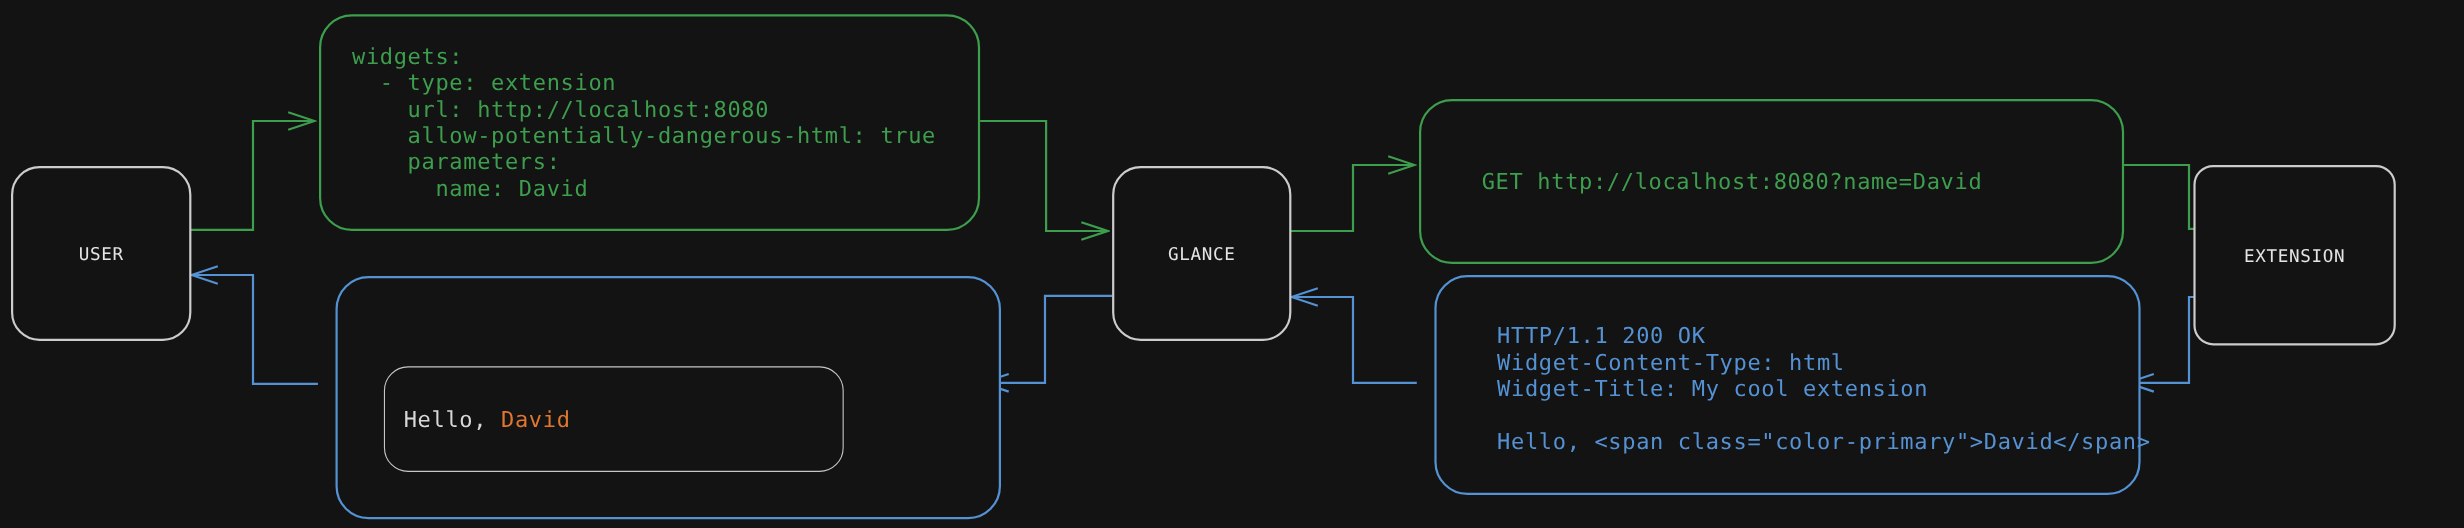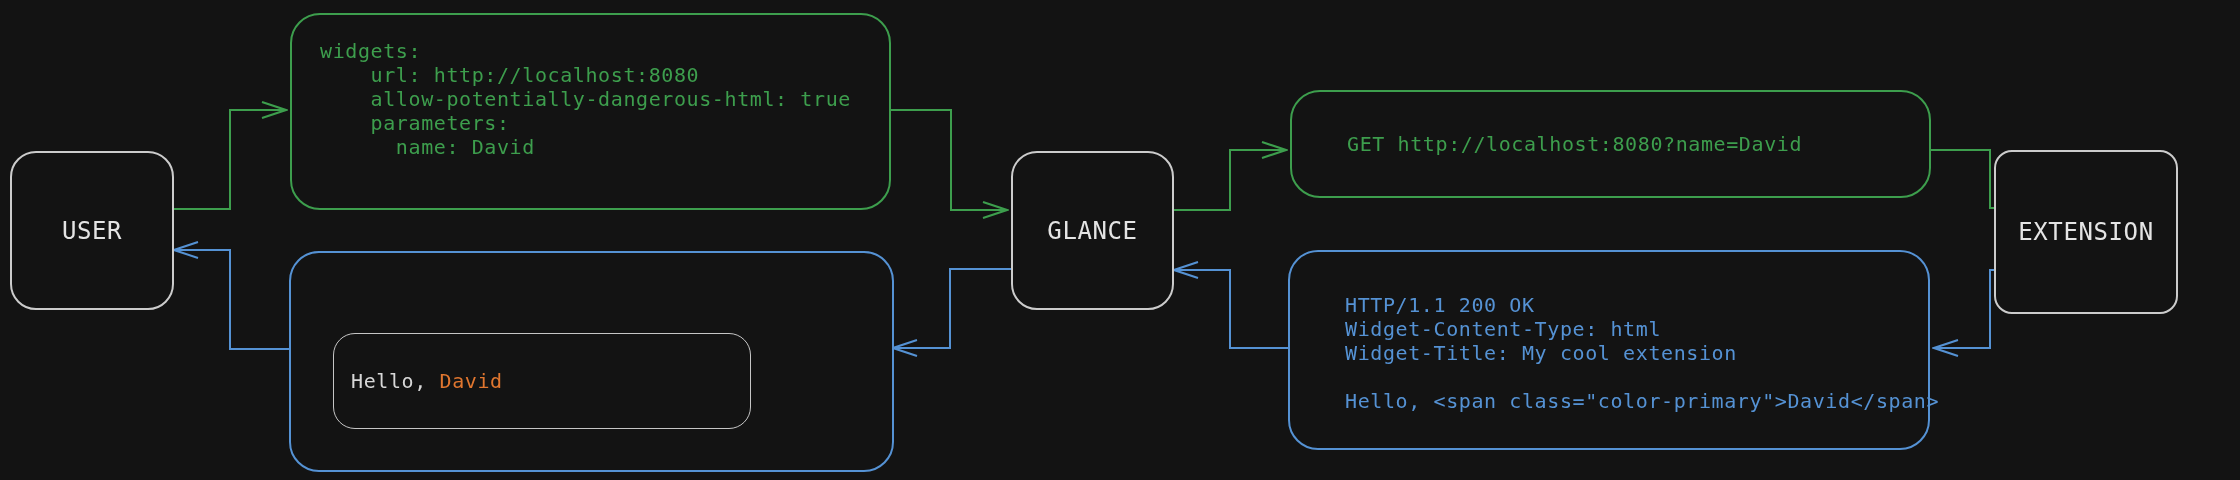--- a/index.html
+++ b/index.html
@@ -16,32 +16,32 @@
   }
   svg.wires{position:absolute;left:0;top:0;width:2240px;height:480px;}
   .wire{fill:none;stroke-width:2px;}
   .wire.green{stroke:var(--green);}
   .wire.blue{stroke:var(--blue);}
   .arrowhead{fill:none;stroke-width:2px;}
 
   .node{
     position:absolute; border:2px solid var(--node_border); border-radius:26px;
     display:flex; align-items:center; justify-content:center;
-    color:var(--node_text); font-size:24px; background:var(--bg);
+    color:var(--node_text); font-size:16px; background:var(--bg);
   }
   .node-user{left:10px;top:151px;width:160px;height:155px;}
   .node-glance{left:1011px;top:151px;width:159px;height:155px;}
   .node-extension{left:1994px;top:150px;width:180px;height:160px;border-radius:18px;}
 
   .msgbox{position:absolute; border-radius:30px; background:var(--bg); font-size:20px;}
   .msgbox.green{border:2px solid var(--green); color:var(--green);}
-  .msgbox.blue{border:2px solid var(--blue); color:var(--blue);}
+  .msgbox.blue{border:2px solid var(--blue); color:var(--blue);margin-left:16px;}
 
   .config-box{left:290px;top:13px;width:601px;height:197px;padding:24px 0 0 28px;box-sizing:border-box;}
-  .request-box{left:1290px;top:90px;width:641px;height:108px;display:flex;align-items:center;box-sizing:border-box;padding-left:55px;}
+  .request-box{left:1290px;top:90px;width:641px;height:150px;display:flex;align-items:center;box-sizing:border-box;padding-left:55px;}
   .response-box{left:1288px;top:250px;width:642px;height:200px;padding:41px 0 0 55px;box-sizing:border-box;}
   .widget-box{left:289px;top:251px;width:601px;height:217px;border:2px solid var(--blue);text-decoration:underline;}
 
   .codeline{white-space:pre; line-height:24px; height:24px; font-size:20px;}
   .inner-box{
     position:absolute; left:42px; top:80px; width:418px; height:96px;
     border:1.5px solid var(--inner_border); border-radius:22px;
     display:flex; align-items:center; padding-left:17px; box-sizing:border-box;
     font-size:20px; white-space:pre;
   }
@@ -79,20 +79,21 @@
   <div class="node node-glance">
     <span>GLANCE</span>
   </div>
 
   <div class="node node-extension">
     <span>EXTENSION</span>
   </div>
 
   <div class="msgbox green config-box">
     <div class="codeline">widgets:</div>
+    <div class="codeline">  - type: extension</div>
     <div class="codeline">    url: http://localhost:8080</div>
     <div class="codeline">    allow-potentially-dangerous-html: true</div>
     <div class="codeline">    parameters:</div>
     <div class="codeline">      name: David</div>
   </div>
 
   <div class="msgbox green request-box">
     <div class="codeline">GET http://localhost:8080?name=David</div>
   </div>
 

